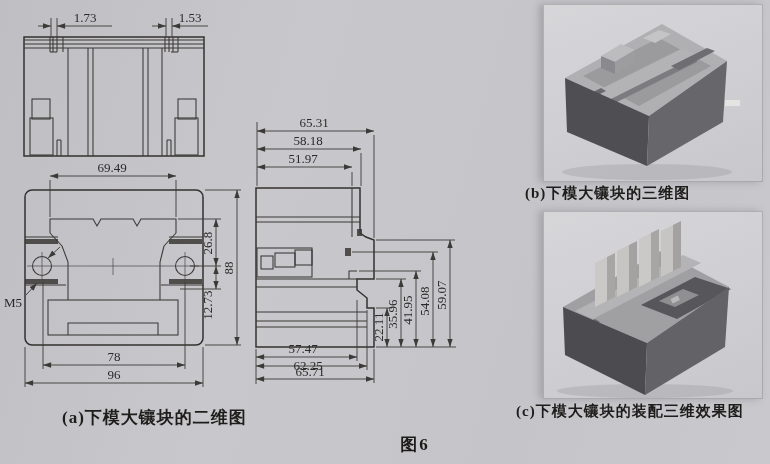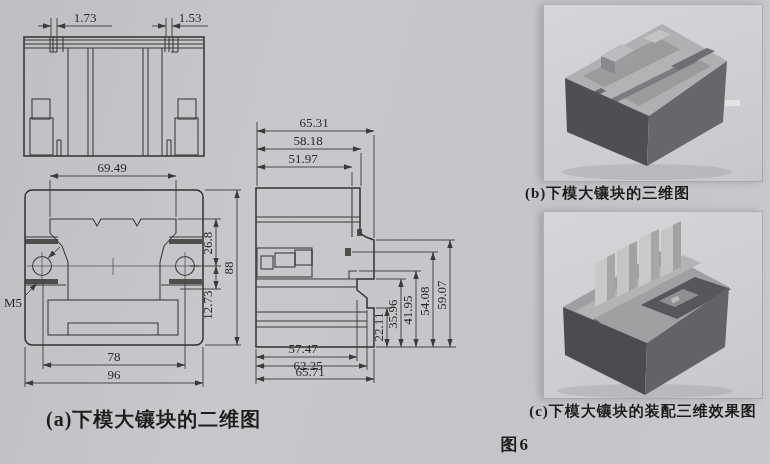--- a/index.html
+++ b/index.html
@@ -6,24 +6,24 @@
   body{
     width:770px;height:464px;position:relative;overflow:hidden;
     background:linear-gradient(105deg,#bfbec3 0%,#c8c7cb 35%,#c5c4c8 70%,#c9c8cc 100%);
     font-family:"Liberation Serif","DejaVu Serif",serif;color:#2b2a28;
   }
   .drawing-svg{position:absolute;left:0;top:0;}
   .photo{position:absolute;background:linear-gradient(160deg,#d6d6d9 0%,#cfcfd3 55%,#c8c8cc 100%);
     box-shadow:inset 0 0 0 1px rgba(110,110,118,.35),-4px 0 7px rgba(80,80,90,.28);}
   .photo svg{display:block;}
   .cap{position:absolute;font-weight:700;color:#1e1d1b;letter-spacing:1px;white-space:nowrap;}
-  .cap-a{left:46px;top:406px;font-size:20px;}
+  .cap-a{left:62px;top:406px;font-size:17px;}
   .cap-b{left:525px;top:184px;width:222px;text-align:left;font-size:15px;}
-  .cap-c{left:516px;top:402px;width:254px;text-align:center;font-size:15px;}
-  .fig-cap{position:absolute;left:300px;top:433px;width:230px;display:flex;justify-content:flex-end;
+  .cap-c{left:516px;top:402px;width:254px;font-size:15px;}
+  .fig-cap{position:absolute;left:300px;top:433px;width:230px;display:flex;justify-content:center;
     font-size:17px;font-weight:700;color:#1c1b19;letter-spacing:2px;}
   svg .ol{fill:none;stroke:#34322f;stroke-width:1.5;}
   svg .il{fill:none;stroke:#3a3835;stroke-width:1.05;}
   svg .tl{fill:none;stroke:#4a4845;stroke-width:.7;}
   svg .dl{fill:none;stroke:#3c3a37;stroke-width:.9;}
   svg .bar{fill:#3a3835;opacity:.85;stroke:none;}
   svg text.dim{font-family:"Liberation Serif","DejaVu Serif",serif;font-size:13px;fill:#2b2a28;text-anchor:middle;}
 </style>
 </head>
 <body>

